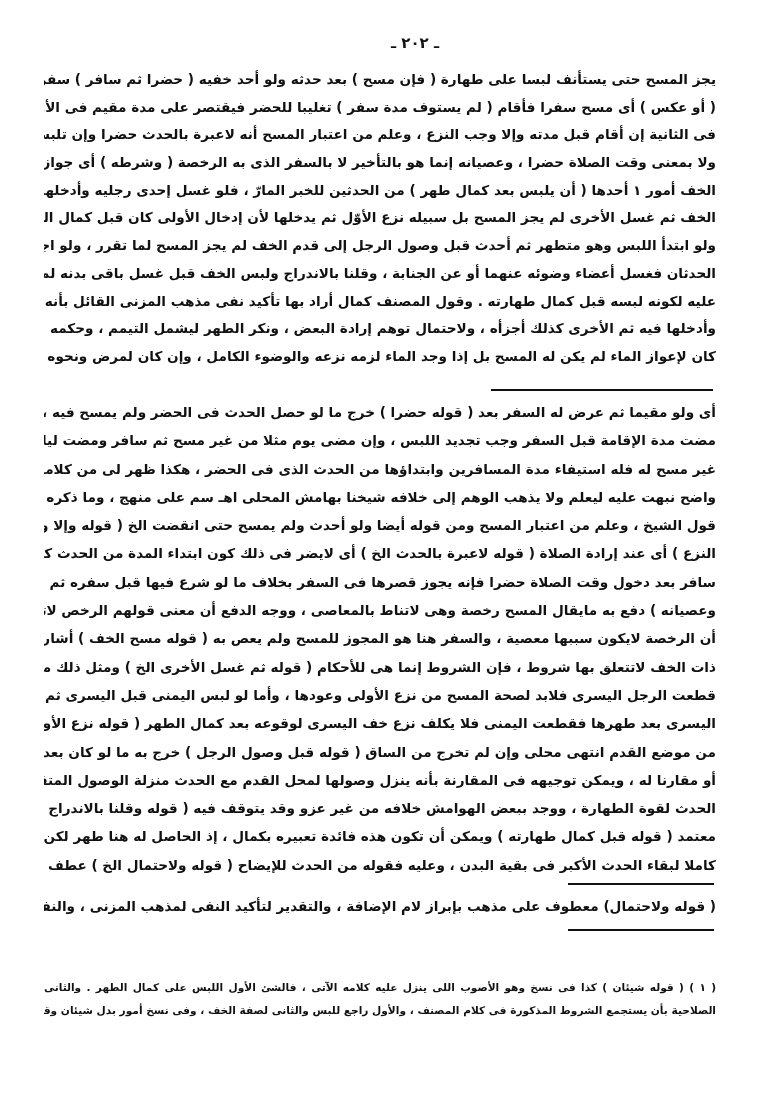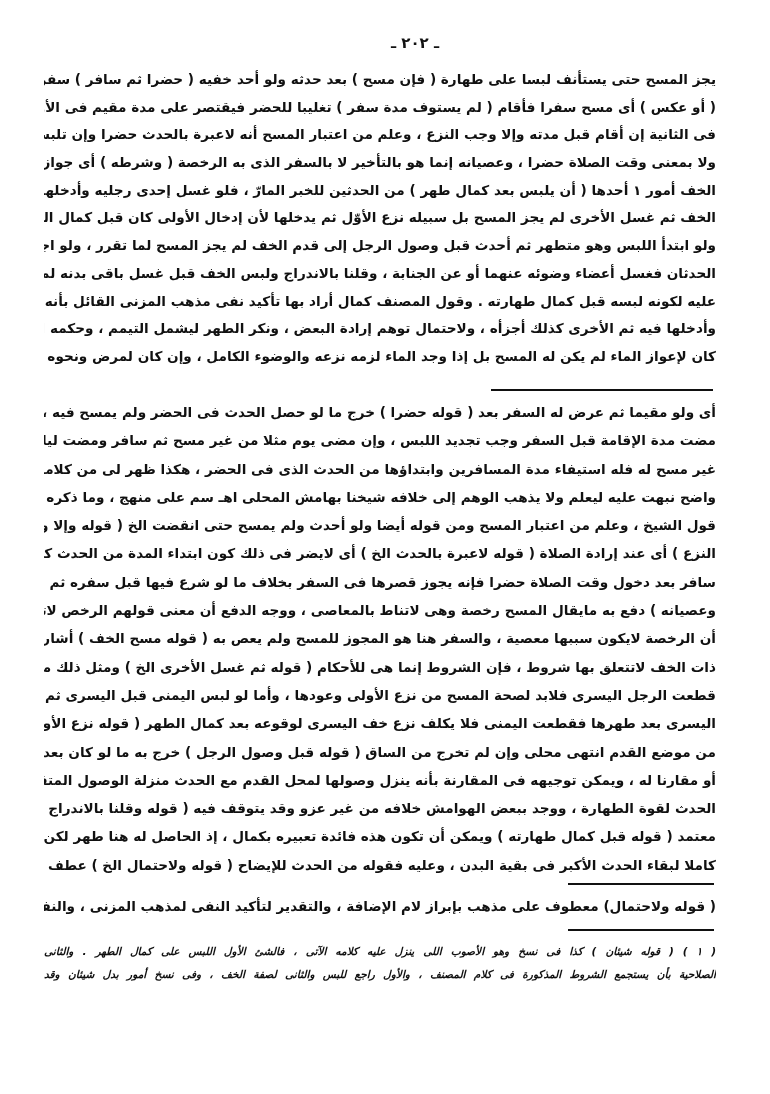--- a/index.html
+++ b/index.html
@@ -39,21 +39,21 @@
       text-align: justify;
       text-align-last: justify;
       overflow: hidden;
     }
     .main-text { top: 66px; }
     .main-text .line { height: 27.7px; line-height: 27.7px; font-size: 13.6px; }
     .commentary { top: 398px; }
     .commentary .line { height: 28.3px; line-height: 28.3px; font-size: 13.6px; }
     .continuation { top: 892px; }
     .continuation .line { height: 28px; line-height: 28px; font-size: 13.6px; }
-    .footnote { top: 940px; font-style: italic; }
+    .footnote { top: 976px; }
     .footnote .line { height: 22.5px; line-height: 22.5px; font-size: 10.6px; }
     .footnote .line.last { text-align-last: right; }
     .divider {
       position: absolute;
       height: 2px;
       background: #111111;
     }
     .divider-1 { top: 389px; left: 491px; width: 222px; }
     .divider-2 { top: 883px; left: 568px; width: 146px; }
     .divider-3 { top: 929px; left: 568px; width: 146px; }

